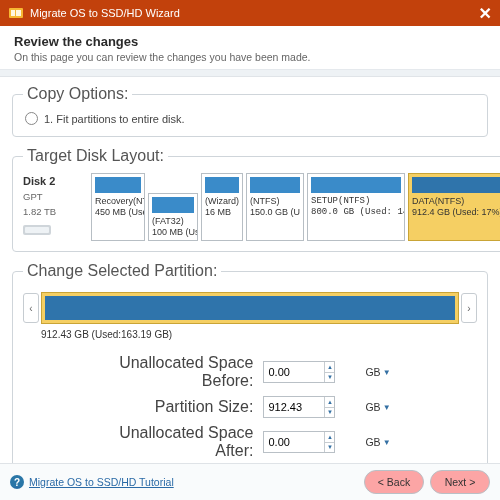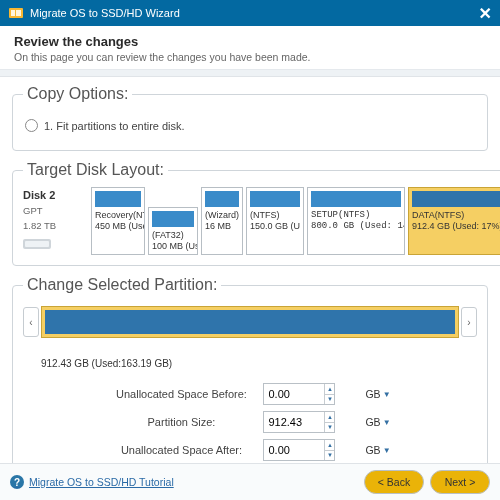--- a/index.html
+++ b/index.html
@@ -1,27 +1,27 @@
 <!DOCTYPE html>
 <html><head>
 <meta charset="utf-8">
 <style>
 html,body{margin:0;padding:0;width:500px;height:500px;font-family:"Segoe UI",Tahoma,Arial,sans-serif;font-size:11px;background:#fff;color:#333;overflow:hidden}
-.titlebar{background:#0369a1;color:#fff;height:26px;display:flex;align-items:center;padding:0 8px;justify-content:space-between}
+.titlebar{background:#c2410c;color:#fff;height:26px;display:flex;align-items:center;padding:0 8px;justify-content:space-between}
 .titlebar .left{display:flex;align-items:center;gap:6px}
 .app-icon{width:16px;height:16px}
 .close-x{font-size:16px;font-weight:bold;cursor:pointer}
 .header{padding:8px 14px 6px;border-bottom:1px solid #e5e9ed}
 .header h1{margin:0;font-size:13px;font-weight:bold;color:#2a2a2a}
 .header .sub{margin-top:2px;color:#666;font-size:10.5px}
 .sep-band{height:6px;background:#eef2f5;border-bottom:1px solid #e0e4e8}
 .body{padding:8px 12px 4px}
 fieldset{border:1px solid #cfd5da;border-radius:4px;margin:0 0 10px;padding:8px 10px 10px}
 legend{padding:0 4px;color:#555;font-size:16px}
-.radio-row{display:flex;align-items:center;gap:6px;margin:8px 2px;color:#444;cursor:pointer}
+.radio-row{display:flex;align-items:center;gap:6px;margin:1px 2px;color:#444;cursor:pointer}
 .radio-dot{width:11px;height:11px;border:1px solid #888;border-radius:50%;display:flex;align-items:center;justify-content:center;background:#fff}
 .radio-dot.checked::after{content:"";width:5px;height:5px;border-radius:50%;background:#3a8a3a}
 
 .disk-layout{display:flex;align-items:stretch;gap:4px}
 .disk-info{width:64px;flex:none;display:flex;flex-direction:column;align-items:flex-start;gap:4px;padding-top:2px}
 .disk-info b{font-size:11px}
 .disk-info .sub{font-size:9.5px;color:#666}
 .disk-icon{width:28px;height:14px;margin-top:2px}
 .partitions{flex:1;display:flex;gap:3px;min-width:0}
 .part{position:relative;border:1px solid #b7bec4;background:#fff;display:flex;flex-direction:column;overflow:hidden;font-size:9px;min-width:0}
@@ -29,37 +29,37 @@
 .part .bar{height:16px;background:#3a8bc9;margin:3px}
 .part.sel .bar{background:#2f74ab}
 .part .lab{padding:0 3px 1px;line-height:10px;white-space:nowrap;overflow:hidden;color:#333}
 .part .lab2{padding:0 3px 3px;line-height:10px;white-space:nowrap;overflow:hidden;color:#333}
 
 .selpart{position:relative;margin:4px 0 2px}
 .big-part-wrap{display:flex;align-items:center;gap:2px}
 .chev{width:14px;height:28px;border:1px solid #c6ccd1;border-radius:3px;display:flex;align-items:center;justify-content:center;color:#666;background:#fff;cursor:pointer;font-size:10px}
 .big-part{flex:1;border:1px solid #c9a436;background:#f5cf63;height:30px;position:relative;overflow:hidden}
 .big-part .fill{position:absolute;inset:3px;background:#2f74ab}
-.big-label{margin-top:20px;font-size:10px;color:#333;padding-left:18px}
+.big-label{margin-top:5px;font-size:10px;color:#333;padding-left:18px}
 
 .form-rows{margin-top:14px;display:grid;grid-template-columns:150px 80px 14px auto;row-gap:6px;column-gap:4px;justify-content:center;align-items:center}
-.form-rows label{text-align:center;padding-right:6px;color:#444;font-size:11px}
+.form-rows label{text-align:right;padding-right:6px;color:#444;font-size:16px}
 .num-input{display:flex;border:1px solid #b9c0c6;height:20px;width:70px;background:#fff}
 .num-input input{border:0;width:52px;padding:0 4px;font-size:11px;outline:none}
 .spin{width:14px;display:flex;flex-direction:column}
 .spin div{flex:1;border-left:1px solid #c6ccd1;display:flex;align-items:center;justify-content:center;font-size:6px;color:#3470a3;cursor:pointer}
 .spin div:first-child{border-bottom:1px solid #c6ccd1}
 .unit{display:flex;align-items:center;gap:2px;font-size:10.5px;color:#333}
 .unit .dd{color:#3470a3;font-size:8px;cursor:pointer}
 
 .footer{position:absolute;left:0;right:0;bottom:0;display:flex;align-items:center;justify-content:space-between;padding:6px 10px;border-top:1px solid #dfe3e7;background:#f9fbfc}
 .tutorial{display:flex;align-items:center;gap:5px;color:#2a6aa6;text-decoration:underline;cursor:pointer;font-size:10.5px}
 .tutorial .qicon{width:14px;height:14px;border-radius:50%;background:#2a76a7;color:#fff;display:flex;align-items:center;justify-content:center;font-size:10px;font-weight:bold;text-decoration:none}
 .btns{display:flex;gap:6px}
-.btn{min-width:58px;height:22px;border:1px solid #b9c0c6;border-radius:12px;background:#eab308;display:flex;align-items:center;justify-content:center;cursor:pointer;font-size:10.5px;color:#333}
+.btn{min-width:58px;height:22px;border:1px solid #b9c0c6;border-radius:12px;background:#fca5a5;display:flex;align-items:center;justify-content:center;cursor:pointer;font-size:10.5px;color:#333}
 </style>
 </head>
 <body>
 
 <div class="titlebar">
   <div class="left">
     <svg class="app-icon" viewBox="0 0 16 16">
         <rect x="1" y="3" width="14" height="10" rx="1" fill="#f7b733"></rect>
         <rect x="3" y="5" width="4" height="6" fill="#fff6df"></rect>
         <rect x="8" y="5" width="5" height="6" fill="#fff6df"></rect>

